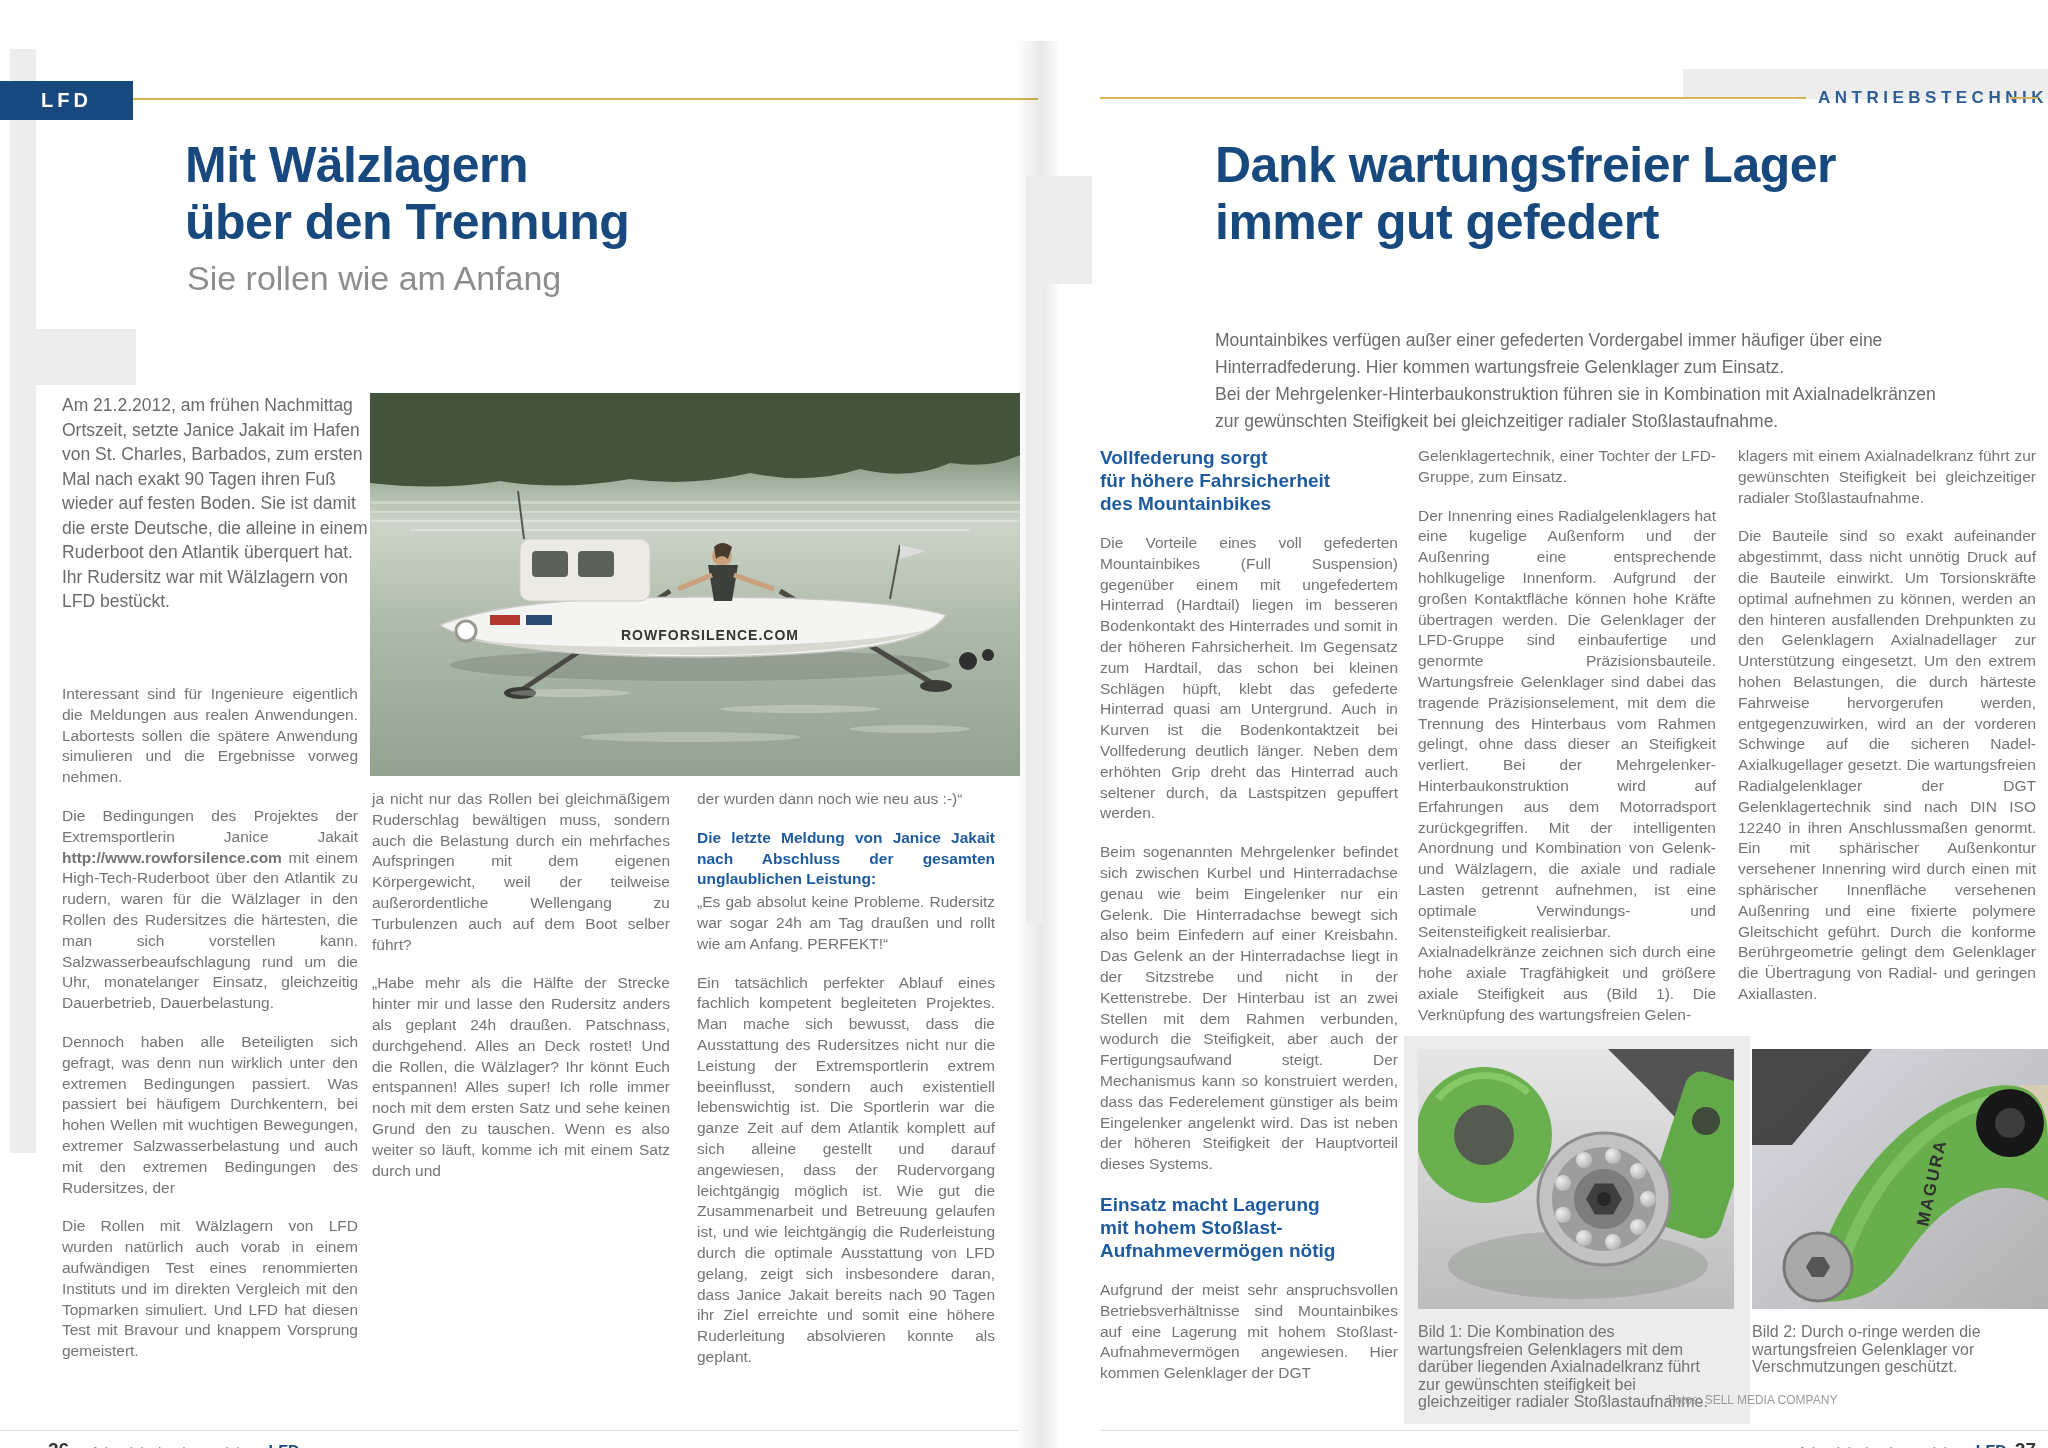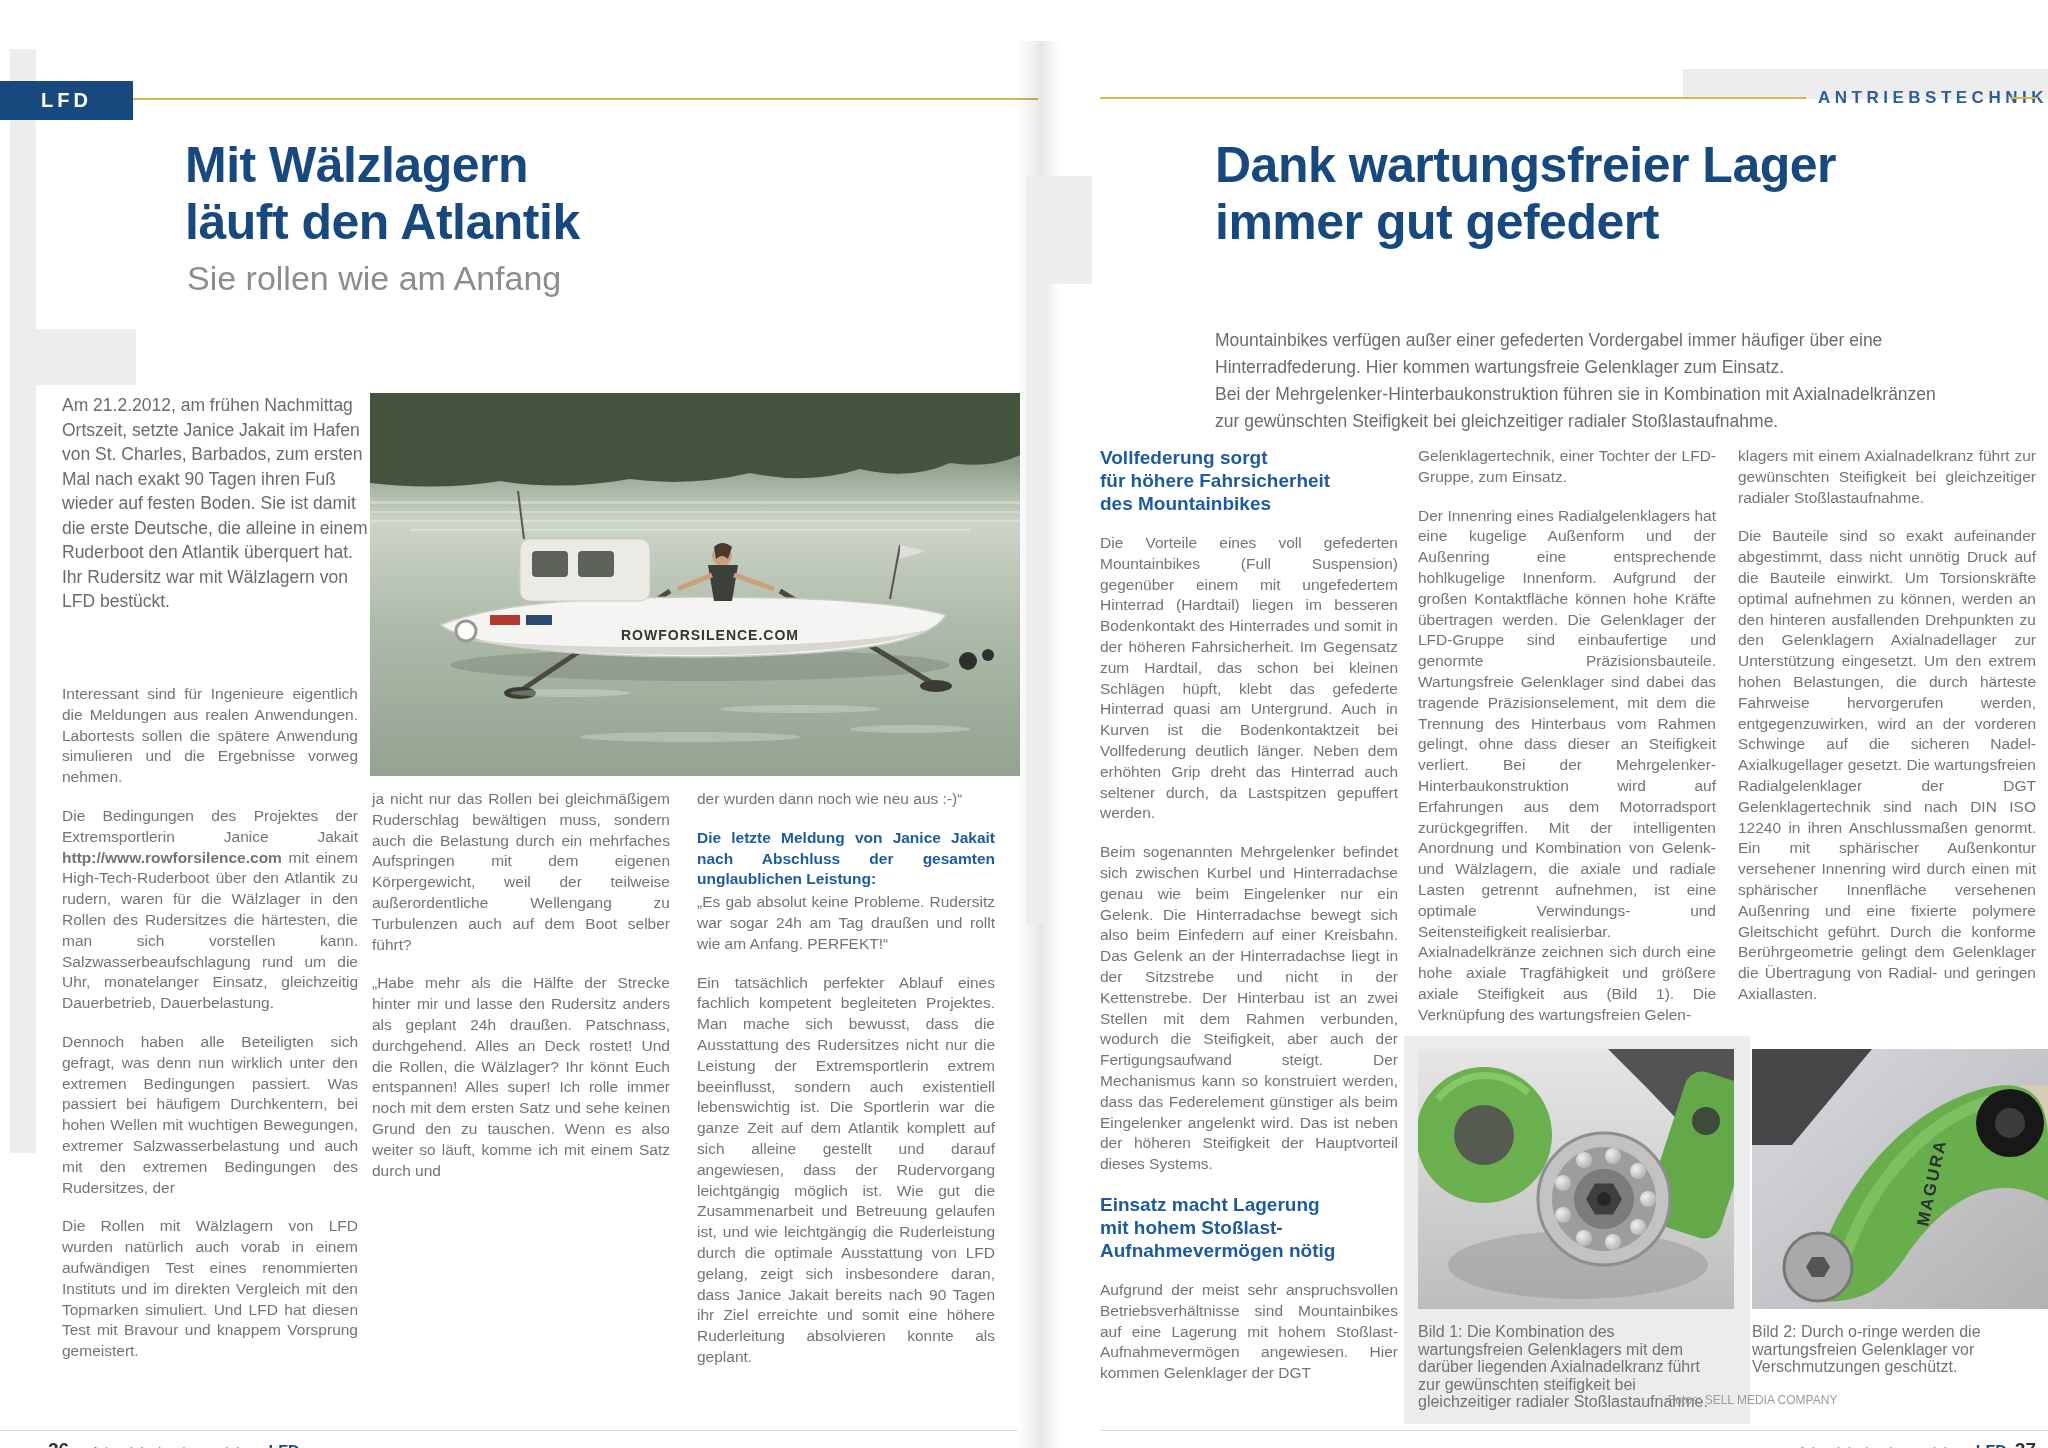--- a/index.html
+++ b/index.html
@@ -41,21 +41,21 @@
   <div class="abs deco" style="left:10px;top:8px;width:26px;height:1104px;"></div>
   <div class="abs deco" style="left:36px;top:288px;width:100px;height:56px;"></div>
 
   <div class="abs lfdbox" style="left:0;top:40px;width:133px;height:39px;">
     <span>LFD</span>
   </div>
   <div class="abs goldline" style="left:133px;top:57px;width:905px;"></div>
 
   <div class="abs title" style="left:185px;top:96px;width:700px;">
     <div>Mit Wälzlagern</div>
-    <div>läuft den Atlantik</div>
+    <div>über den Trennung</div>
   </div>
   <div class="abs subtitle" style="left:187px;top:218px;">Sie rollen wie am Anfang</div>
 
   <div class="abs intro" style="left:62px;top:352px;width:308px;">Am 21.2.2012, am frühen Nachmittag Ortszeit, setzte Janice Jakait im Hafen von St. Charles, Barbados, zum ersten Mal nach exakt 90 Tagen ihren Fuß wieder auf festen Boden. Sie ist damit die erste Deutsche, die alleine in einem Ruderboot den Atlantik überquert hat. Ihr Rudersitz war mit Wälzlagern von LFD bestückt.</div>
 
   <div class="abs" style="left:370px;top:352px;width:650px;height:383px;">
     <svg width="650" height="383" viewBox="0 0 650 383">
       <defs>
         <linearGradient id="wat" x1="0" y1="0" x2="0" y2="1">
           <stop offset="0" stop-color="#66755f"></stop>

